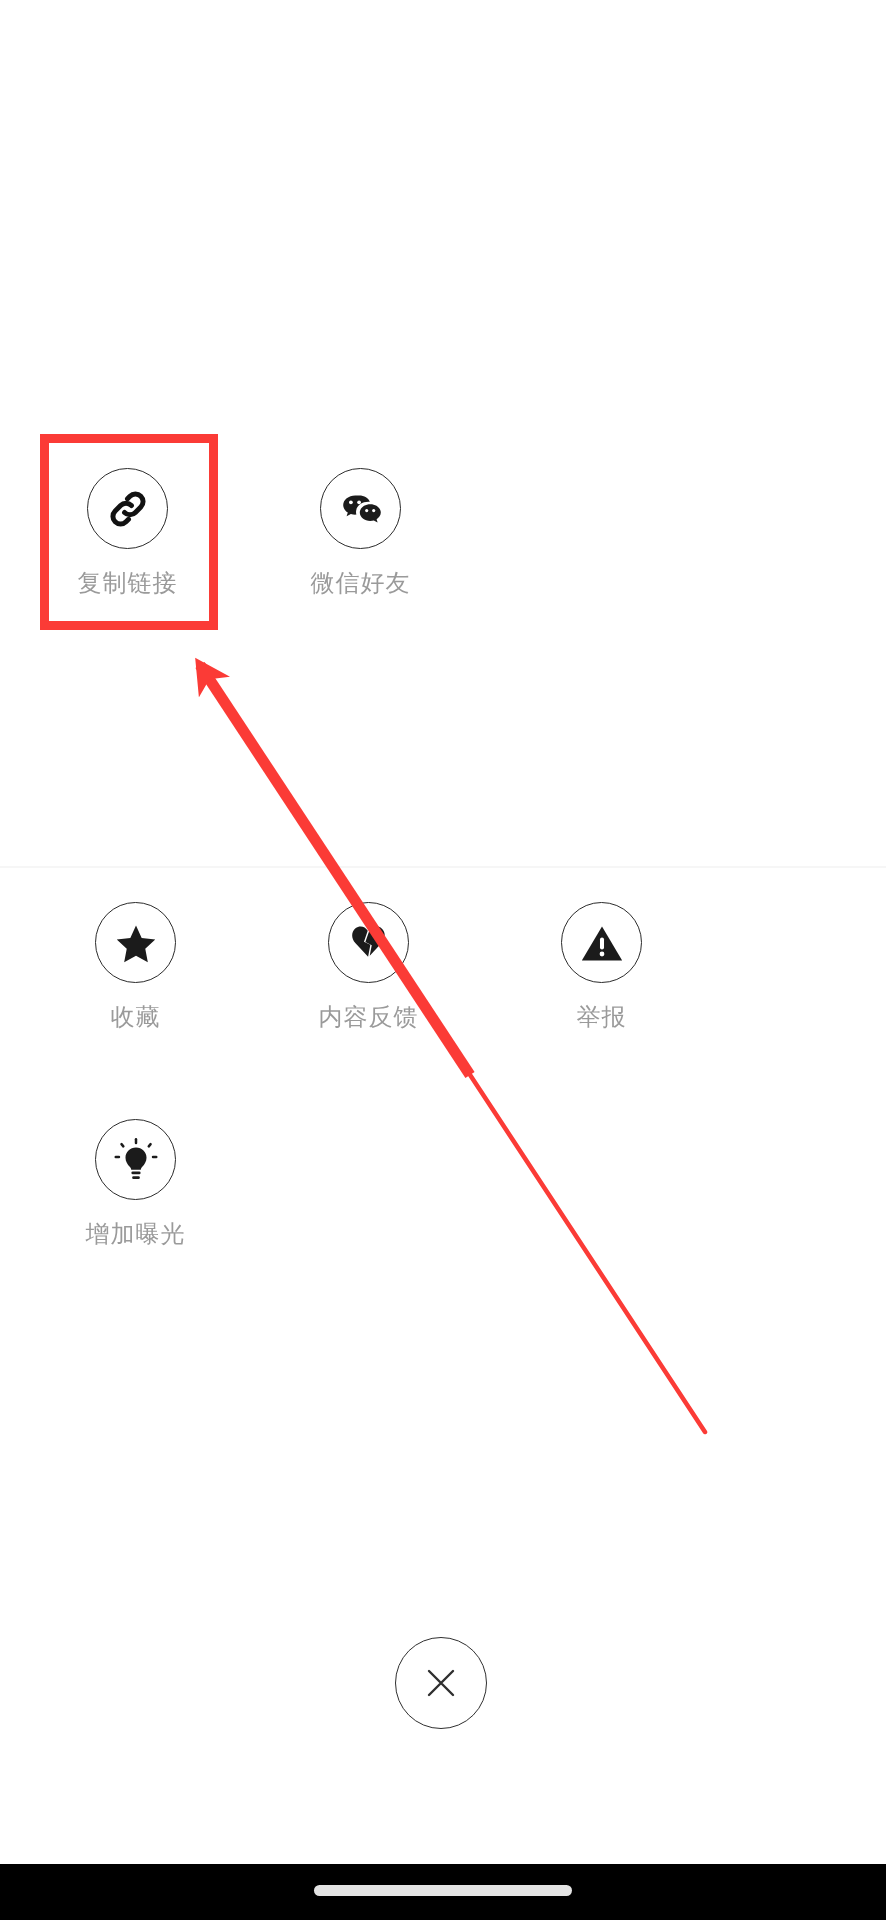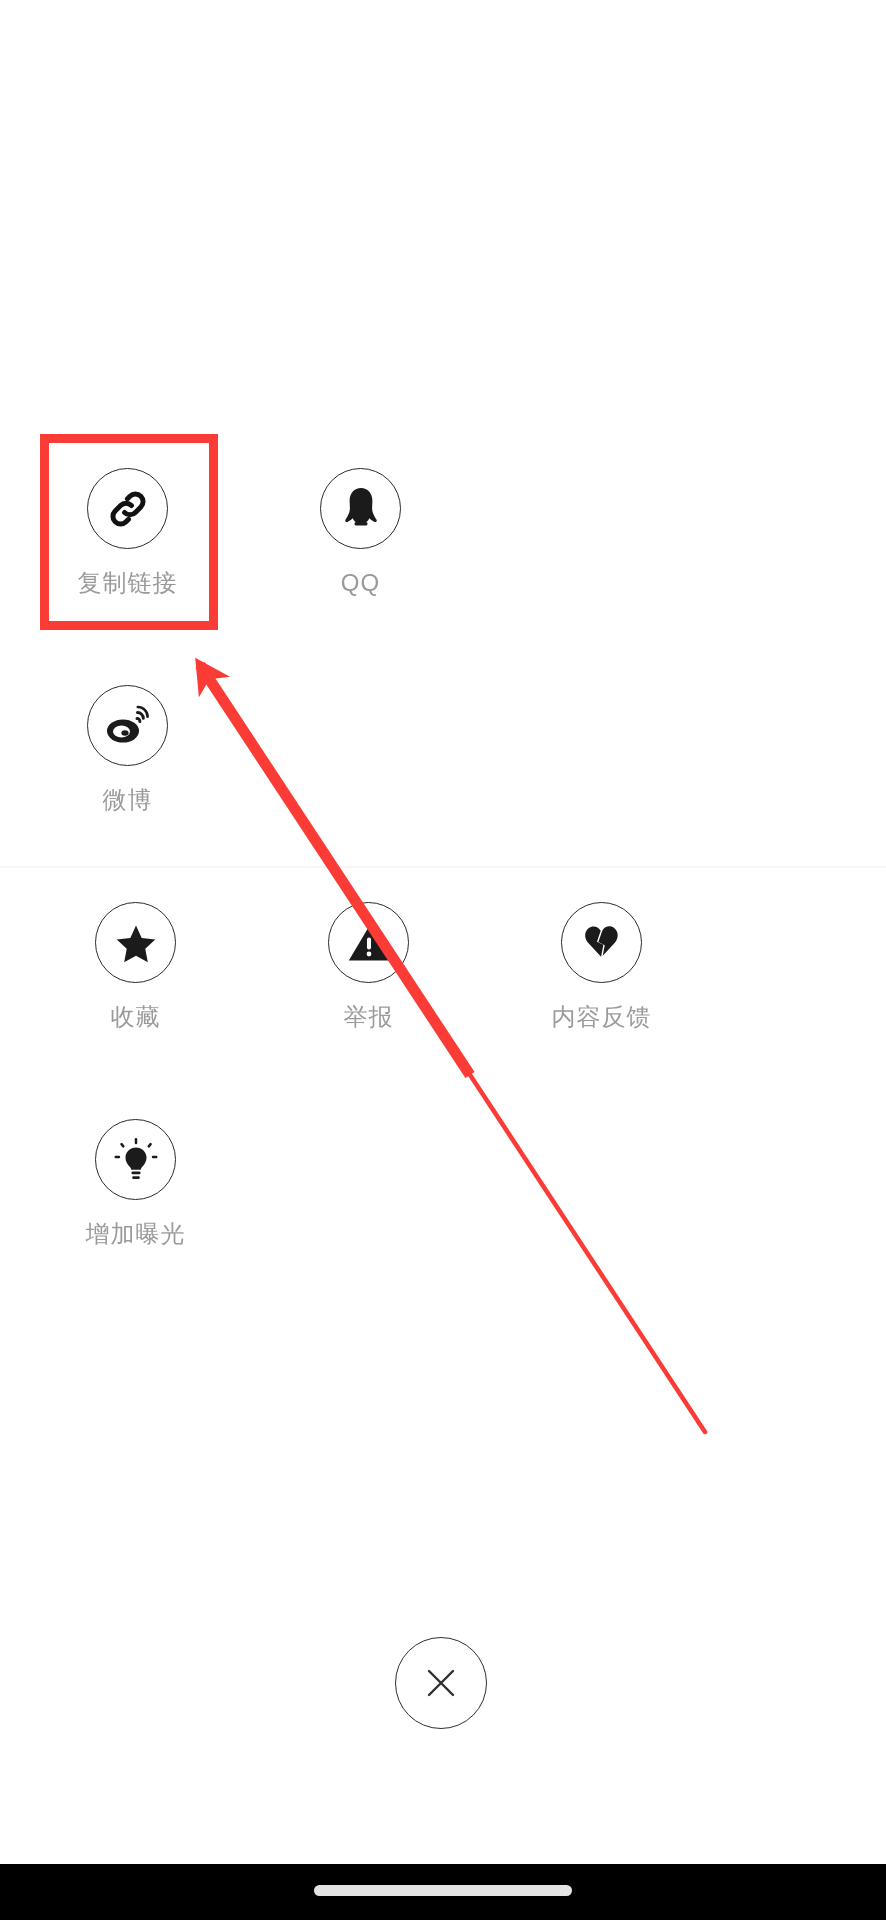--- a/index.html
+++ b/index.html
@@ -119,54 +119,43 @@
       <div class="cell">
         <span class="circle">
           <svg width="46" height="46" viewBox="0 0 24 24" fill="none" stroke="#121212" stroke-width="2.6" stroke-linecap="round" stroke-linejoin="round">
             <path d="M10.2 13.8a4 4 0 0 0 5.66 0l2.83-2.83a4 4 0 0 0-5.66-5.66l-1.3 1.3"></path>
             <path d="M13.8 10.2a4 4 0 0 0-5.66 0l-2.83 2.83a4 4 0 0 0 5.66 5.66l1.3-1.3"></path>
           </svg>
         </span>
         <span class="cell-label">复制链接</span>
       </div>
 
-
-
-      <div class="cell">
-        <span class="circle">
-          <svg width="44" height="46" viewBox="0 0 44 46">
+      <div class="cell">
+        <span class="circle">
+          <svg width="48" height="48" viewBox="0 0 48 48">
             <g fill="#1b1b1b">
-              <path d="M22 2c-6.6 0-11.4 5.3-11.4 12.5 0 2.6.3 5 .3 7.6 0 5.2-2.6 8.6-4.3 11.5-.9 1.6.2 3 1.9 2.3 2-.9 4-2.3 5.2-3.6.9 3 4.2 5.1 8.3 5.1s7.4-2.1 8.3-5.1c1.2 1.3 3.2 2.7 5.2 3.6 1.7.7 2.8-.7 1.9-2.3-1.7-2.9-4.3-6.3-4.3-11.5 0-2.6.3-5 .3-7.6C33.4 7.3 28.6 2 22 2z"></path>
-              <rect x="15.5" y="36" width="13" height="3.5" rx="1.6"></rect>
+              <path d="M18.2 10.5c-6.6 0-12 4.3-12 9.6 0 3 1.8 5.7 4.6 7.5l-1.2 3.7 4.3-2.2c1.4.4 2.9.6 4.3.6.4 0 .8 0 1.2-.1-.3-.9-.4-1.8-.4-2.7 0-5.6 5.5-10.1 12.4-10.1.5 0 .9 0 1.4.1-1.1-3.7-5.5-6.4-10.7-6.4z"></path>
+              <path d="M43.8 27.6c0-4.6-4.7-8.3-10.5-8.3s-10.5 3.7-10.5 8.3 4.7 8.3 10.5 8.3c1.2 0 2.4-.2 3.5-.5l3.8 2-1-3.2c2.5-1.5 4.2-3.9 4.2-6.6z"></path>
+              <circle cx="13.9" cy="17.3" r="1.9" fill="#fff"></circle>
+              <circle cx="22.1" cy="17.3" r="1.9" fill="#fff"></circle>
+              <circle cx="29.7" cy="25.6" r="1.6" fill="#fff"></circle>
+              <circle cx="36.7" cy="25.6" r="1.6" fill="#fff"></circle>
             </g>
           </svg>
         </span>
-        <span class="cell-label">QQ</span>
-      </div>
-
-    </div>
-
-    <div class="row">
-
-
-      <div class="cell">
-        <span class="circle">
-          <svg width="48" height="44" viewBox="0 0 48 44">
-            <g fill="#1b1b1b">
-              <ellipse cx="19" cy="27" rx="16" ry="11.5"></ellipse>
-              <ellipse cx="17.5" cy="27.5" rx="8.5" ry="6" fill="#fff"></ellipse>
-              <ellipse cx="21" cy="29" rx="3.6" ry="2.8" fill="#1b1b1b"></ellipse>
-              <path d="M33.5 8.5c3.2 0 5.8 2.6 5.8 5.8" stroke="#1b1b1b" stroke-width="3" fill="none" stroke-linecap="round"></path>
-              <path d="M33 14.5c1.6 0 2.9 1.3 2.9 2.9" stroke="#1b1b1b" stroke-width="3" fill="none" stroke-linecap="round"></path>
-              <path d="M33.8 3c5.4 0 9.8 4.4 9.8 9.8" stroke="#1b1b1b" stroke-width="2.6" fill="none" stroke-linecap="round"></path>
-            </g>
-          </svg>
-        </span>
-        <span class="cell-label">微博</span>
-      </div>
+        <span class="cell-label">微信好友</span>
+      </div>
+
+
+
+    </div>
+
+    <div class="row">
+
+
 
       <div class="cell empty">
         <span class="circle"></span>
         <span class="cell-label"></span>
       </div>
 
       <div class="cell empty">
         <span class="circle"></span>
         <span class="cell-label"></span>
       </div>
@@ -180,43 +169,43 @@
 
     <div class="row">
 
       <div class="cell">
         <span class="circle">
           <svg width="44" height="44" viewBox="0 0 48 48">
             <path d="M24 5 L30.2 18.5 L45 20.3 L34.1 30.4 L36.9 45 L24 37.8 L11.1 45 L13.9 30.4 L3 20.3 L17.8 18.5 Z" fill="#1b1b1b"></path>
           </svg>
         </span>
         <span class="cell-label">收藏</span>
-      </div>
-
-      <div class="cell">
-        <span class="circle">
-          <svg width="44" height="42" viewBox="0 0 48 44">
-            <path d="M24 4 L46 41 L2 41 Z" fill="#1b1b1b"></path>
-            <rect x="21.8" y="16" width="4.4" height="13" rx="2.2" fill="#fff"></rect>
-            <circle cx="24" cy="34" r="2.6" fill="#fff"></circle>
-          </svg>
-        </span>
-        <span class="cell-label">举报</span>
       </div>
 
       <div class="cell">
         <span class="circle">
           <svg width="44" height="42" viewBox="0 0 48 46">
             <g fill="#1b1b1b">
               <path d="M22.6 9.5 C19.6 4.4 13.5 3.4 9.2 6.9 C4.4 10.8 4.4 18.1 9 23 L23 38 L25.5 25 L18.5 21.5 Z"></path>
               <path d="M24.4 9.2 C27.5 4.3 33.4 3.4 37.6 6.9 C42.4 10.8 42.4 18.1 37.8 23 L24.8 37 L27 25.5 L20 22 Z"></path>
             </g>
           </svg>
         </span>
         <span class="cell-label">内容反馈</span>
+      </div>
+
+      <div class="cell">
+        <span class="circle">
+          <svg width="44" height="42" viewBox="0 0 48 44">
+            <path d="M24 4 L46 41 L2 41 Z" fill="#1b1b1b"></path>
+            <rect x="21.8" y="16" width="4.4" height="13" rx="2.2" fill="#fff"></rect>
+            <circle cx="24" cy="34" r="2.6" fill="#fff"></circle>
+          </svg>
+        </span>
+        <span class="cell-label">举报</span>
       </div>
 
 
     </div>
 
     <div class="row">
 
 
       <div class="cell">
         <span class="circle">

